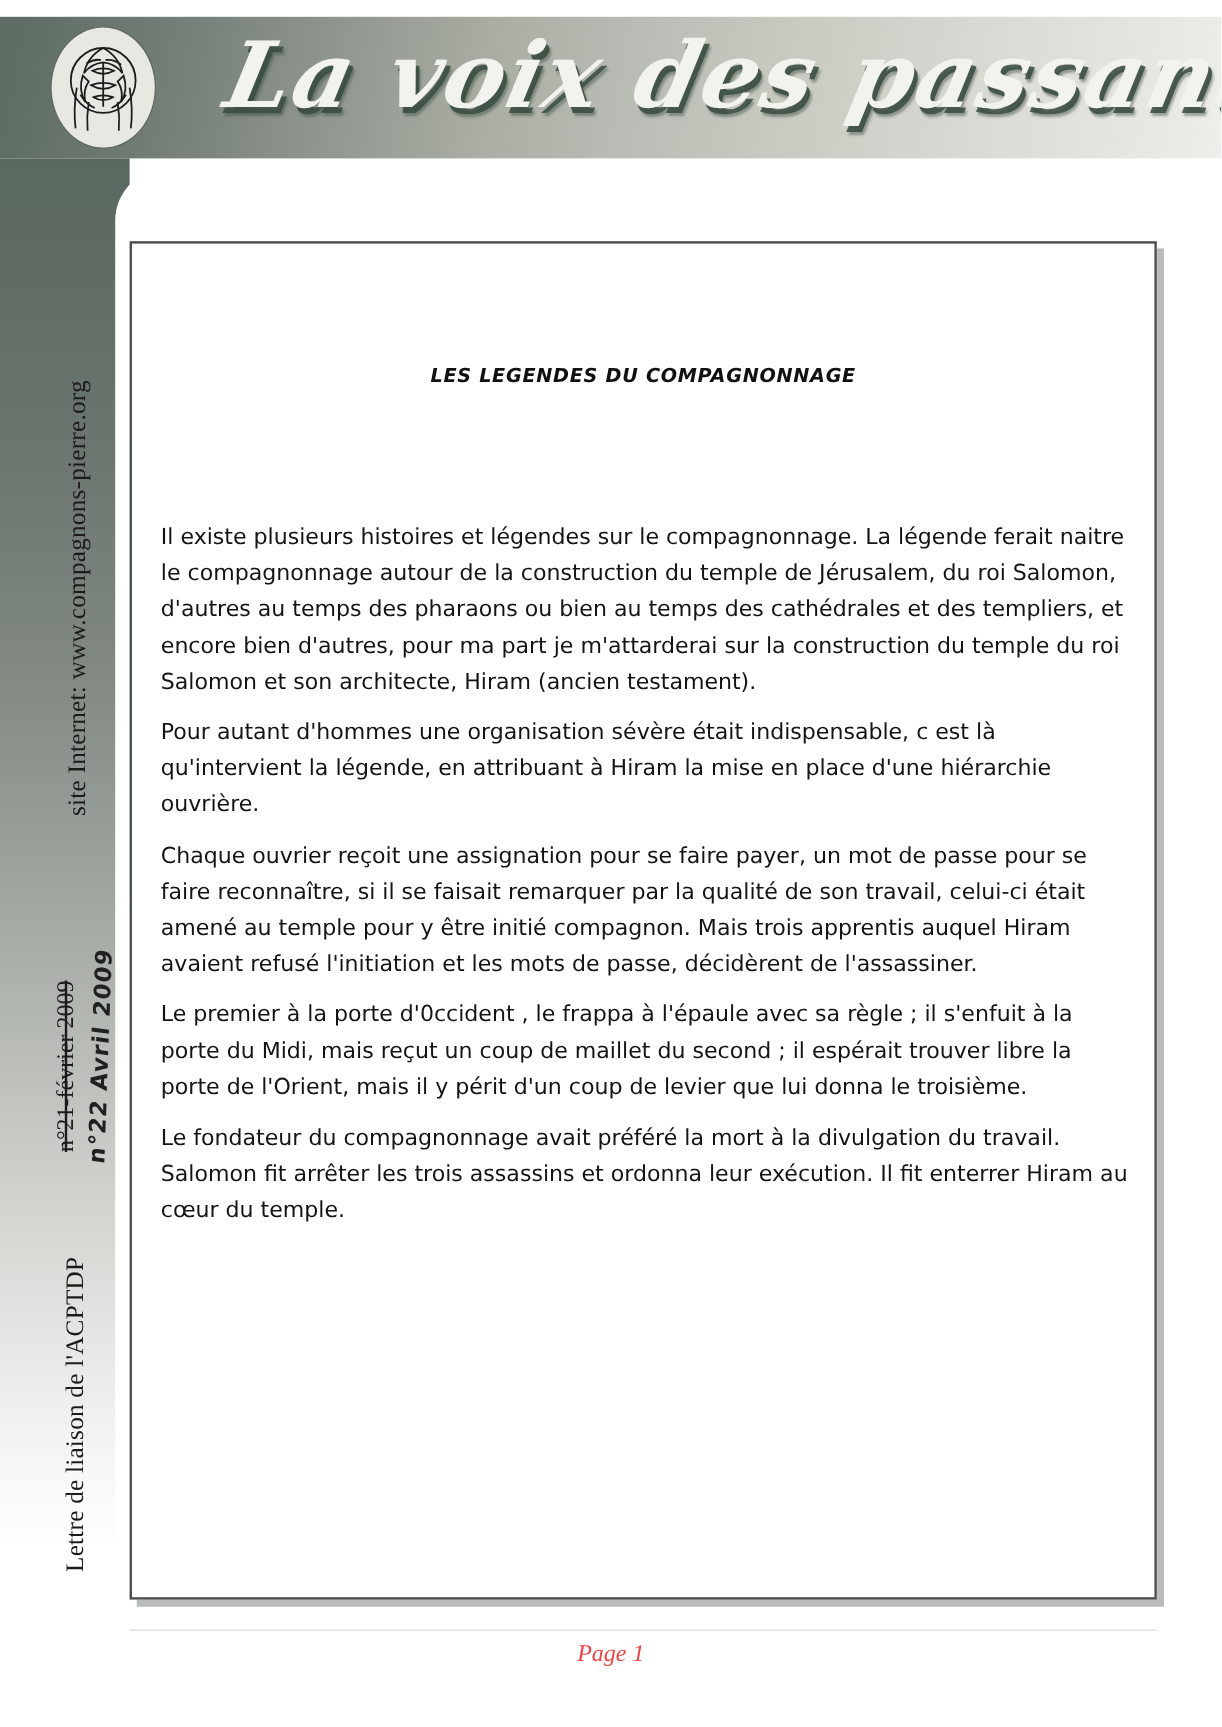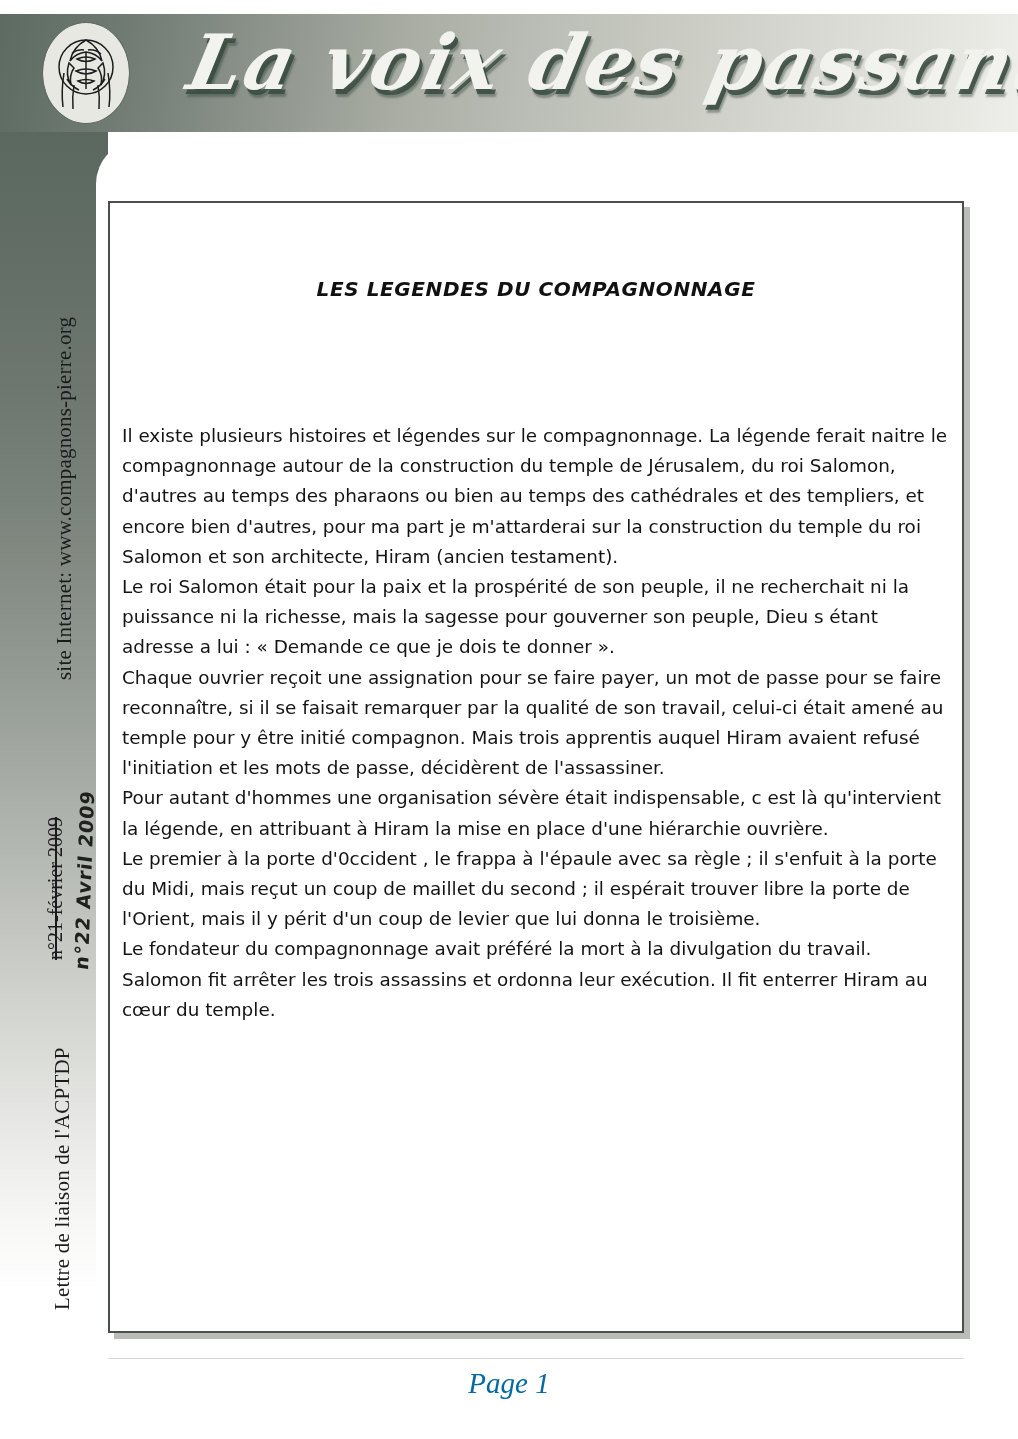--- a/index.html
+++ b/index.html
@@ -172,64 +172,64 @@
     height: 1132px;
     background: #ffffff;
     border: 2px solid #4a4f4b;
     box-sizing: border-box;
   }
 
   
   .article-title {
     position: absolute;
     left: 0;
-    top: 74px;
+    top: 100px;
     width: 100%;
     text-align: center;
     font-family: "DejaVu Sans", sans-serif;
     font-style: italic;
     font-weight: bold;
-    font-size: 20px;
+    font-size: 16px;
     letter-spacing: 0.6px;
     color: #111111;
   }
   .article-body {
     position: absolute;
     left: 12px;
     top: 218px;
     width: 830px;
     font-family: "DejaVu Sans", sans-serif;
     font-size: 18.4px;
     line-height: 30.2px;
     color: #141414;
     text-align: left;
   }
   .article-body p {
-    margin: 0;
+    margin: 12px;
   }
 
   
   .footer-rule {
     position: absolute;
     left: 108px;
     top: 1358px;
     width: 856px;
     height: 1px;
     background: #d8d8d8;
   }
   .footer-page {
     position: absolute;
     left: 0;
     top: 1367px;
     width: 1018px;
     text-align: center;
     font-family: "Liberation Serif", serif;
     font-style: italic;
-    font-size: 29px;
-    color: #0369a1;
+    font-size: 20px;
+    color: #ef4444;
   }
 </style>
 </head>
 <body>
 
 <div id="page">
 
   <div class="masthead">
     <div class="masthead-title">La voix des passants</div>
   </div>
@@ -268,23 +268,22 @@
 
   <div class="side-text" id="side-assoc">Lettre de liaison de l'ACPTDP</div>
 
   <div class="sheet"></div>
 
   <div class="frame-shadow"></div>
   <div class="frame">
     <div class="article-title">LES LEGENDES DU COMPAGNONNAGE</div>
     <div class="article-body" id="article-body">
         <p>Il existe plusieurs histoires et légendes sur le compagnonnage. La légende ferait naitre le compagnonnage autour de la construction du temple de Jérusalem, du roi Salomon, d'autres au temps des pharaons ou bien au temps des cathédrales et des templiers, et encore bien d'autres, pour ma part je m'attarderai sur la construction du temple du roi Salomon et son architecte, Hiram (ancien testament).</p>
-        <p>Le roi Salomon était pour la paix et la prospérité de son peuple, il ne recherchait ni la puissance ni la richesse, mais la sagesse pour gouverner son peuple, Dieu s étant adresse a lui : «  Demande ce que je dois te donner ».</p>
+        <p>Pour autant d'hommes une organisation sévère était indispensable, c est là qu'intervient la légende, en attribuant à Hiram la mise en place d'une hiérarchie ouvrière.</p>
         <p>Chaque ouvrier reçoit une assignation pour se faire payer, un mot de passe pour se faire reconnaître, si il se faisait remarquer par la qualité de son travail, celui-ci était amené au temple pour y être initié compagnon. Mais trois apprentis auquel Hiram avaient refusé l'initiation et les mots de passe, décidèrent de l'assassiner.</p>
-        <p>Pour autant d'hommes une organisation sévère était indispensable, c est là qu'intervient la légende, en attribuant à Hiram la mise en place d'une hiérarchie ouvrière.</p>
         <p>Le premier à la porte d'0ccident , le frappa à l'épaule avec sa règle ; il s'enfuit à la porte du Midi, mais reçut un coup de maillet du second ; il espérait trouver libre la porte de l'Orient, mais il y périt d'un coup de levier que lui donna le troisième.</p>
         <p>Le fondateur du compagnonnage avait préféré la mort à la divulgation du travail. Salomon fit arrêter les trois assassins et ordonna leur exécution. Il fit enterrer Hiram au cœur du temple.</p>
       </div>
   </div>
 
   <div class="footer-rule"></div>
   <div class="footer-page">Page 1</div>
 
 </div>
 

